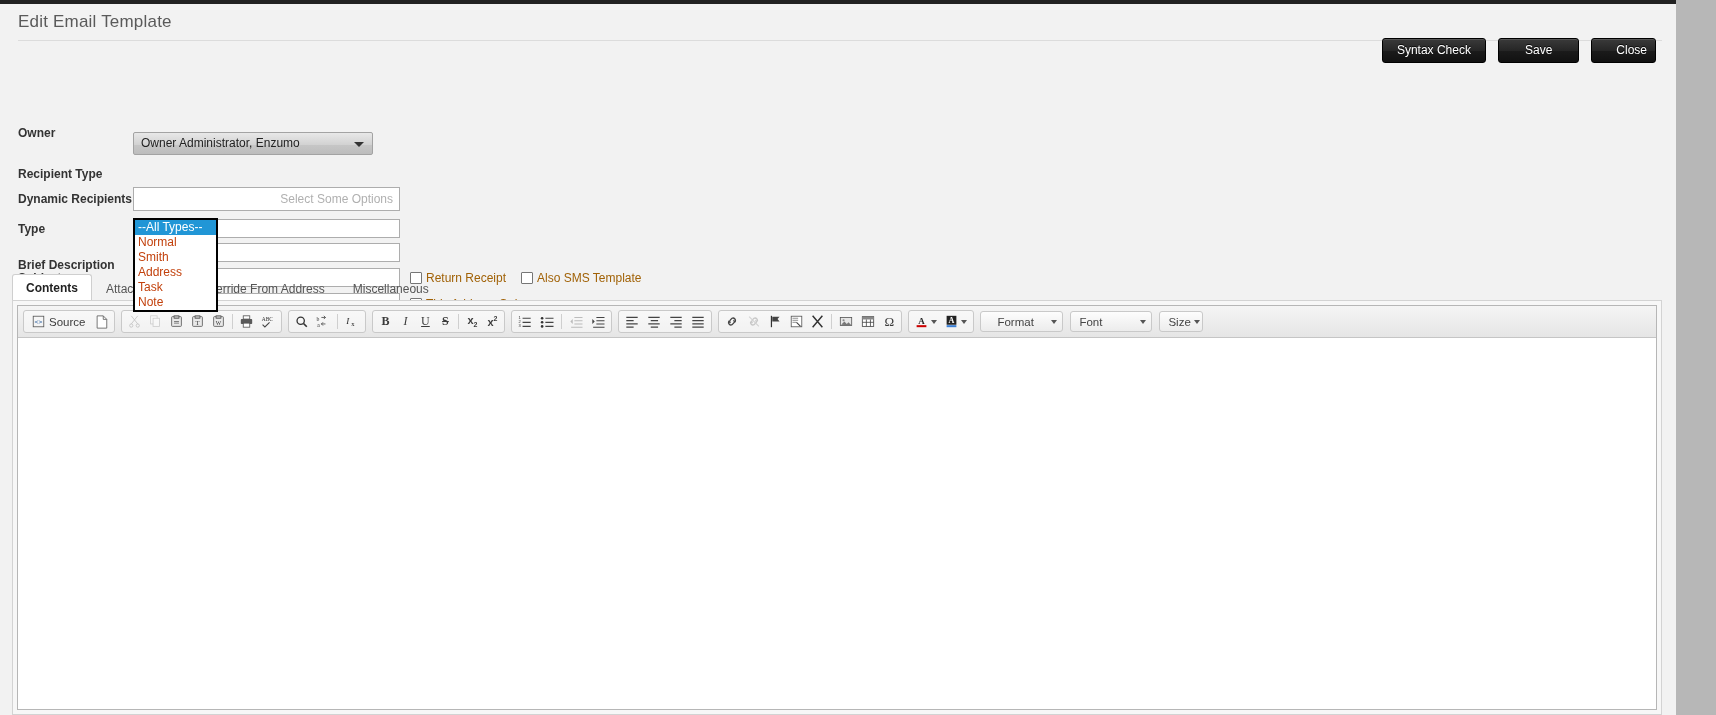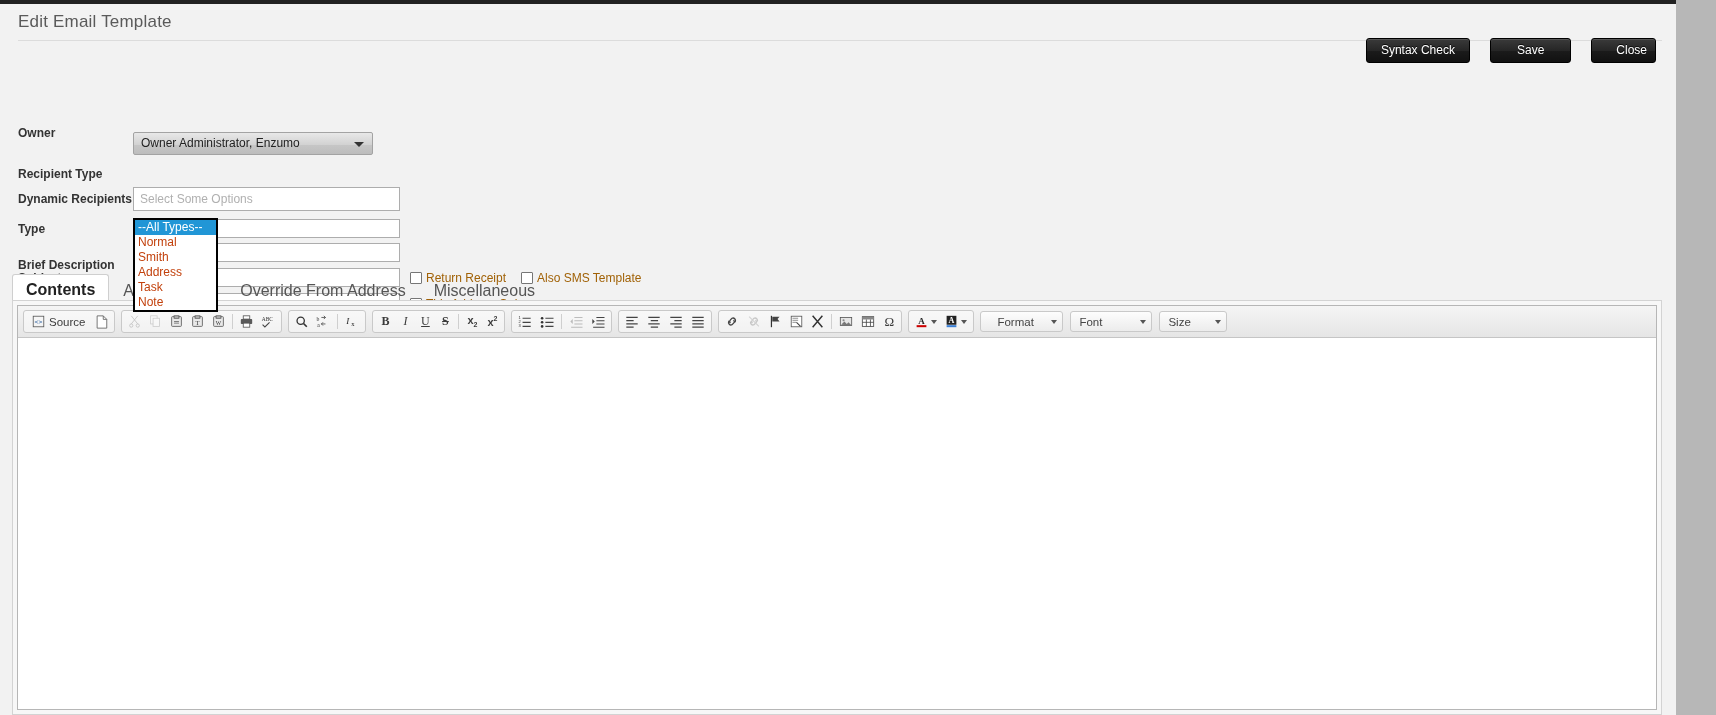--- a/index.html
+++ b/index.html
@@ -34,21 +34,21 @@
     font-size: 17px; color: #5a5a5a; letter-spacing: .2px;
   }
   .title-rule {
     position: absolute; left: 18px; top: 36px; width: 1644px; height: 1px;
     background: #dcdcdc;
   }
 
   
   .actions {
     position: absolute; right: 20px; top: 34px;
-    display: flex; gap: 20px;
+    display: flex; gap: 12px;
   }
   .btn-dark {
     background: linear-gradient(to bottom,#3a3a3a 0%, #262626 50%, #1b1b1b 51%, #111 100%);
     border: 1px solid #000;
     border-radius: 3px;
     color: #fff;
     font-size: 12px;
     padding: 4px 14px 5px 14px;
     line-height: 14px;
     text-shadow: 0 -1px 0 rgba(0,0,0,.8);
@@ -96,20 +96,21 @@
     margin-top: 24px;
   }
 
   .textbox {
     position: absolute;
     background: #fff; border: 1px solid #adadad;
     box-sizing: border-box;
     font-family: "Liberation Sans", sans-serif;
     font-size: 12px; color: #333;
     padding: 2px 6px;
+    text-align: right;
   }
   .textbox::placeholder { color: #b0b0b0; }
   .tb-dyn  { left: 133px; top: 121px; width: 267px; height: 24px; }
   .tb-type { left: 133px; top: 153px; width: 267px; height: 19px; }
   .tb-brief{ left: 133px; top: 177px; width: 267px; height: 19px; }
   .tb-subj { left: 133px; top: 202px; width: 267px; height: 19px; }
   .tb-from { left: 133px; top: 227px; width: 267px; height: 19px; }
 
   
   .typelist {
@@ -147,21 +148,21 @@
 
   
   .tabs {
     position: absolute; left: 12px; top: 270px;
     display: flex; align-items: flex-end;
     border-bottom: 1px solid #cfcfcf;
     width: 1650px;
     box-sizing: border-box;
   }
   .tab {
-    font-size: 16px; color: #555;
+    font-size: 12px; color: #555;
     padding: 6px 13px 6px 13px;
     border: 1px solid transparent;
     border-bottom: none;
     margin-bottom: -1px;
     cursor: pointer;
     white-space: nowrap;
   }
   .tab.active {
     color: #222; font-weight: bold;
     background: #fff;
@@ -223,21 +224,21 @@
     display: flex; align-items: center; justify-content: space-between;
     border: 1px solid #c9c9c9; border-radius: 3px;
     background: linear-gradient(to bottom,#fdfdfd 0%, #ececec 100%);
     height: 21px; box-sizing: border-box;
     font-size: 11.5px; color: #444;
     padding: 0 5px 0 8px; cursor: pointer;
     margin-right: 3px;
   }
   .combo.format { width: 83px; padding-left: 16px; }
   .combo.font   { width: 82px; }
-  .combo.size   { width: 68px; }
+  .combo.size   { width: 44px; }
   .cke-body { flex: 1; background: #fff; }
 </style>
 </head>
 <body>
 
 <div id="screen">
 
   <div class="topband"></div>
   <div class="right-gutter"></div>
 

